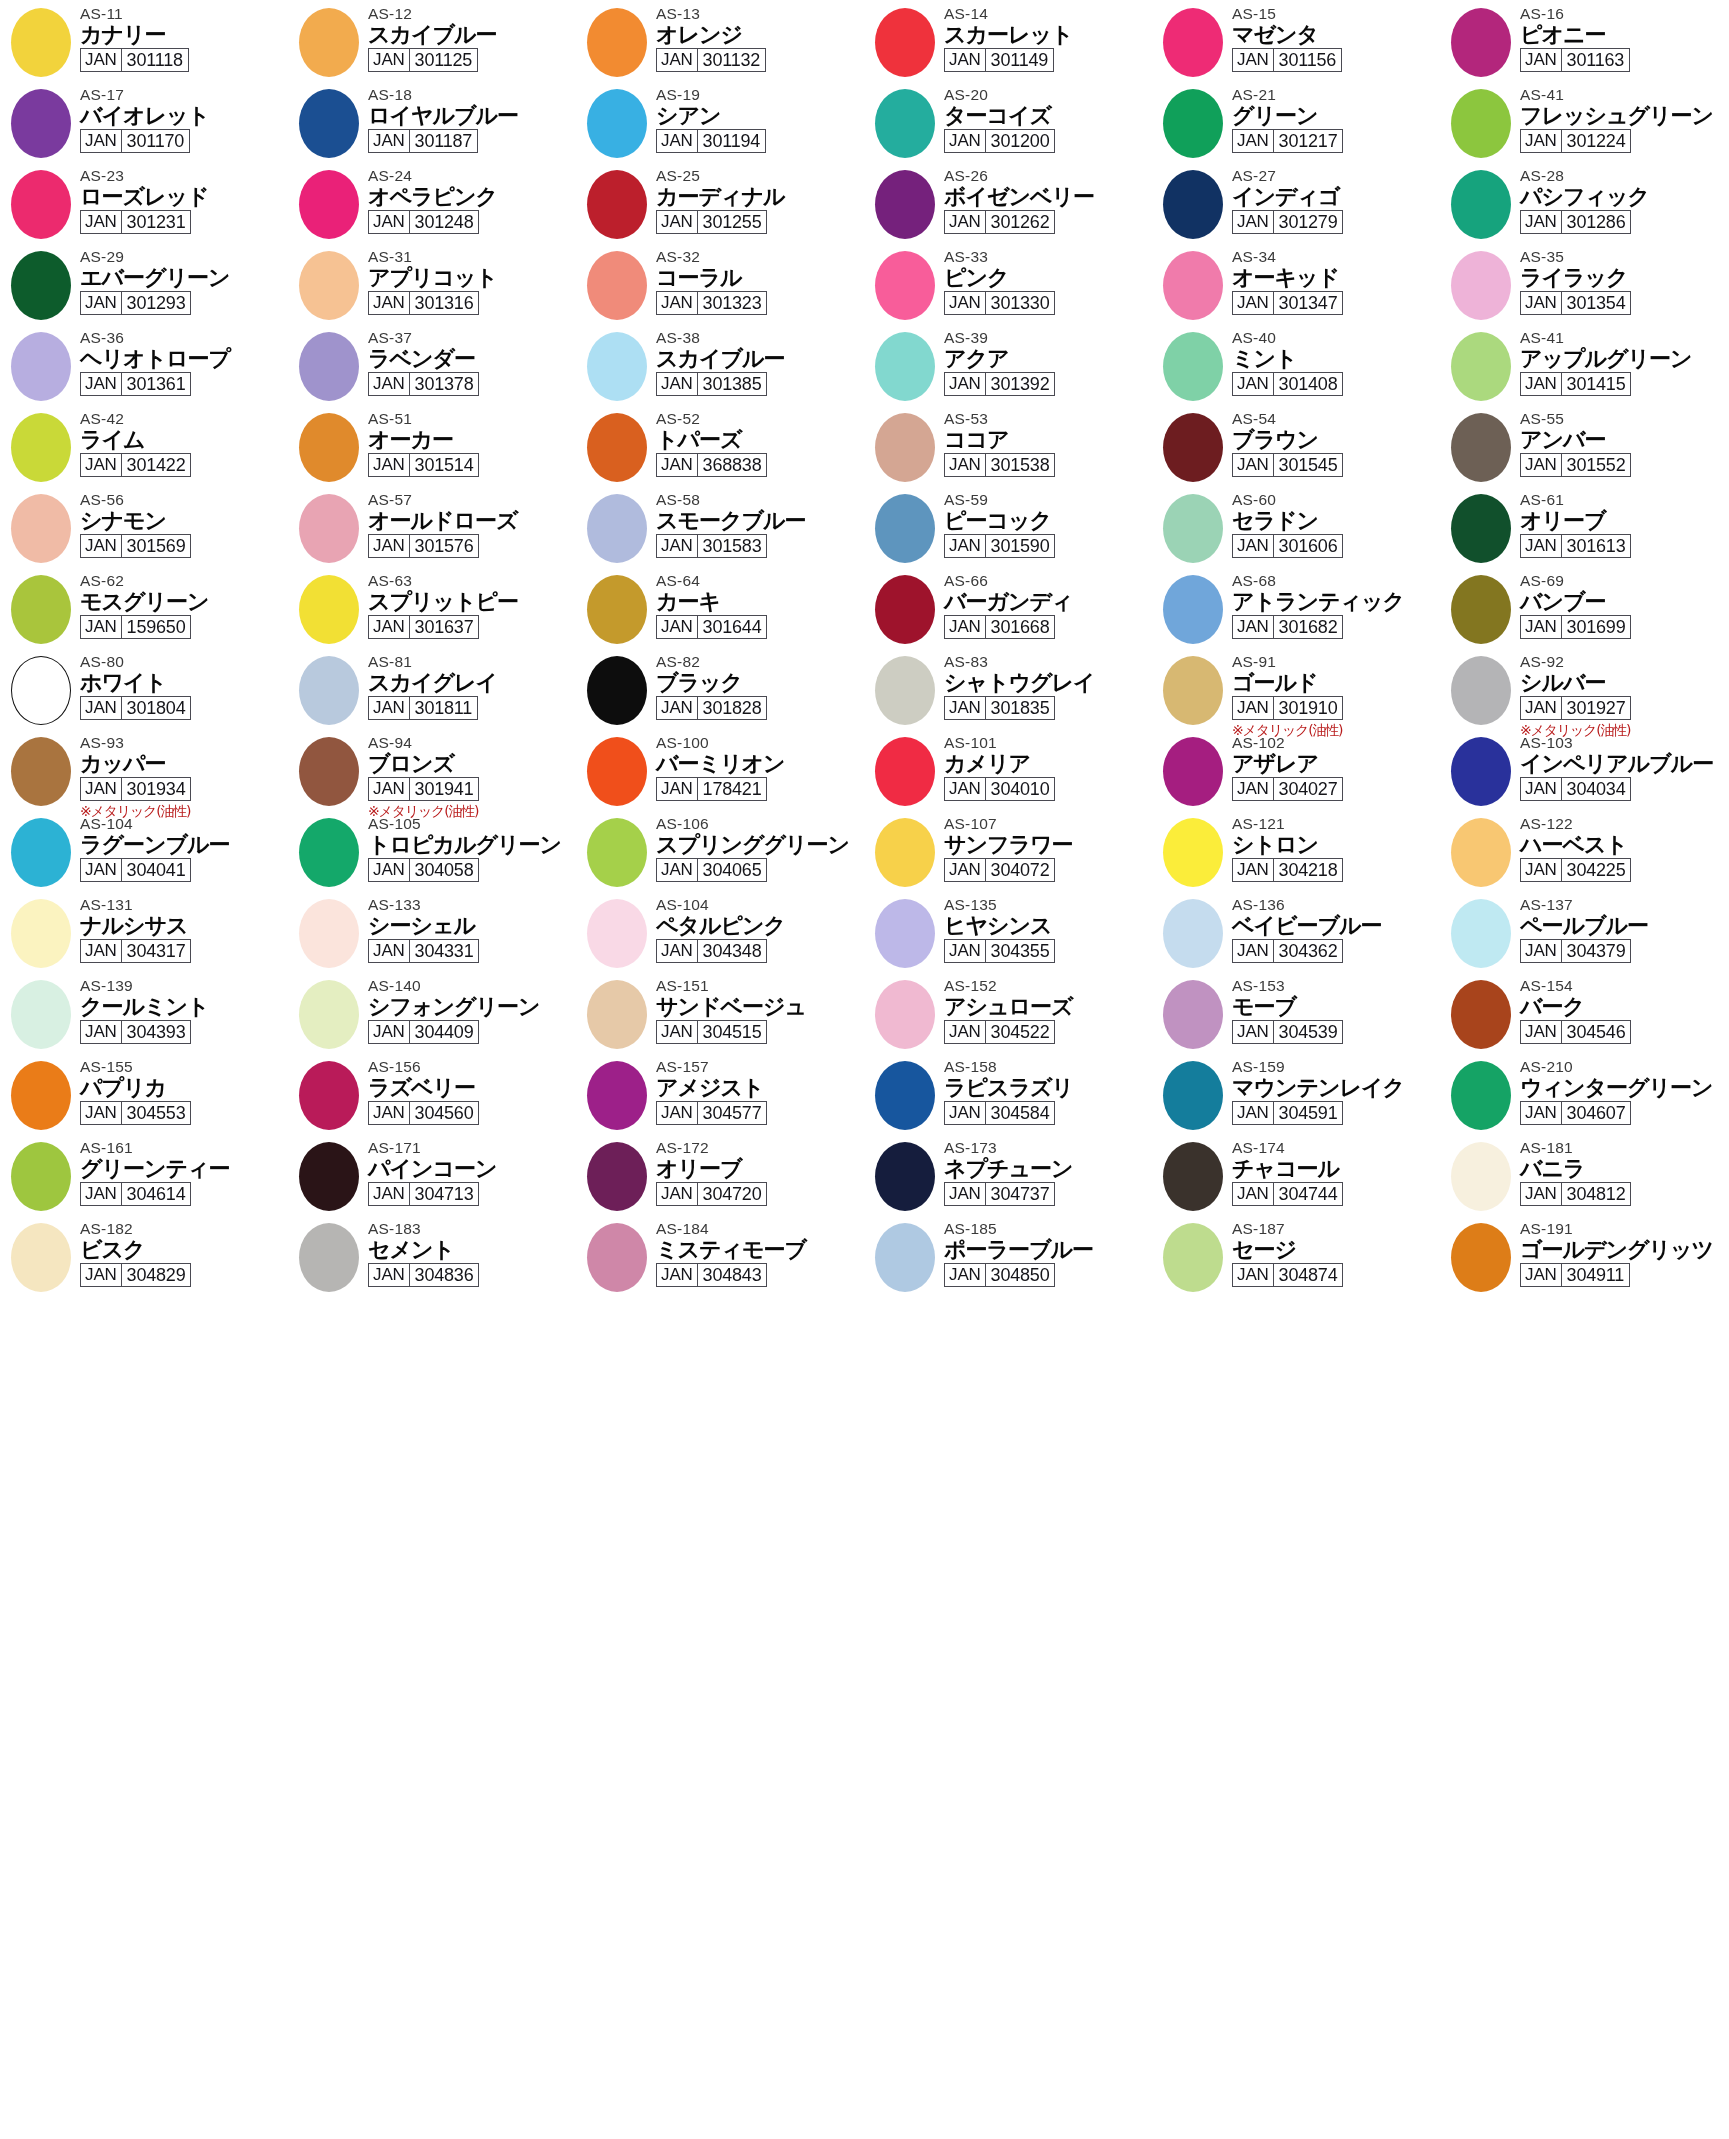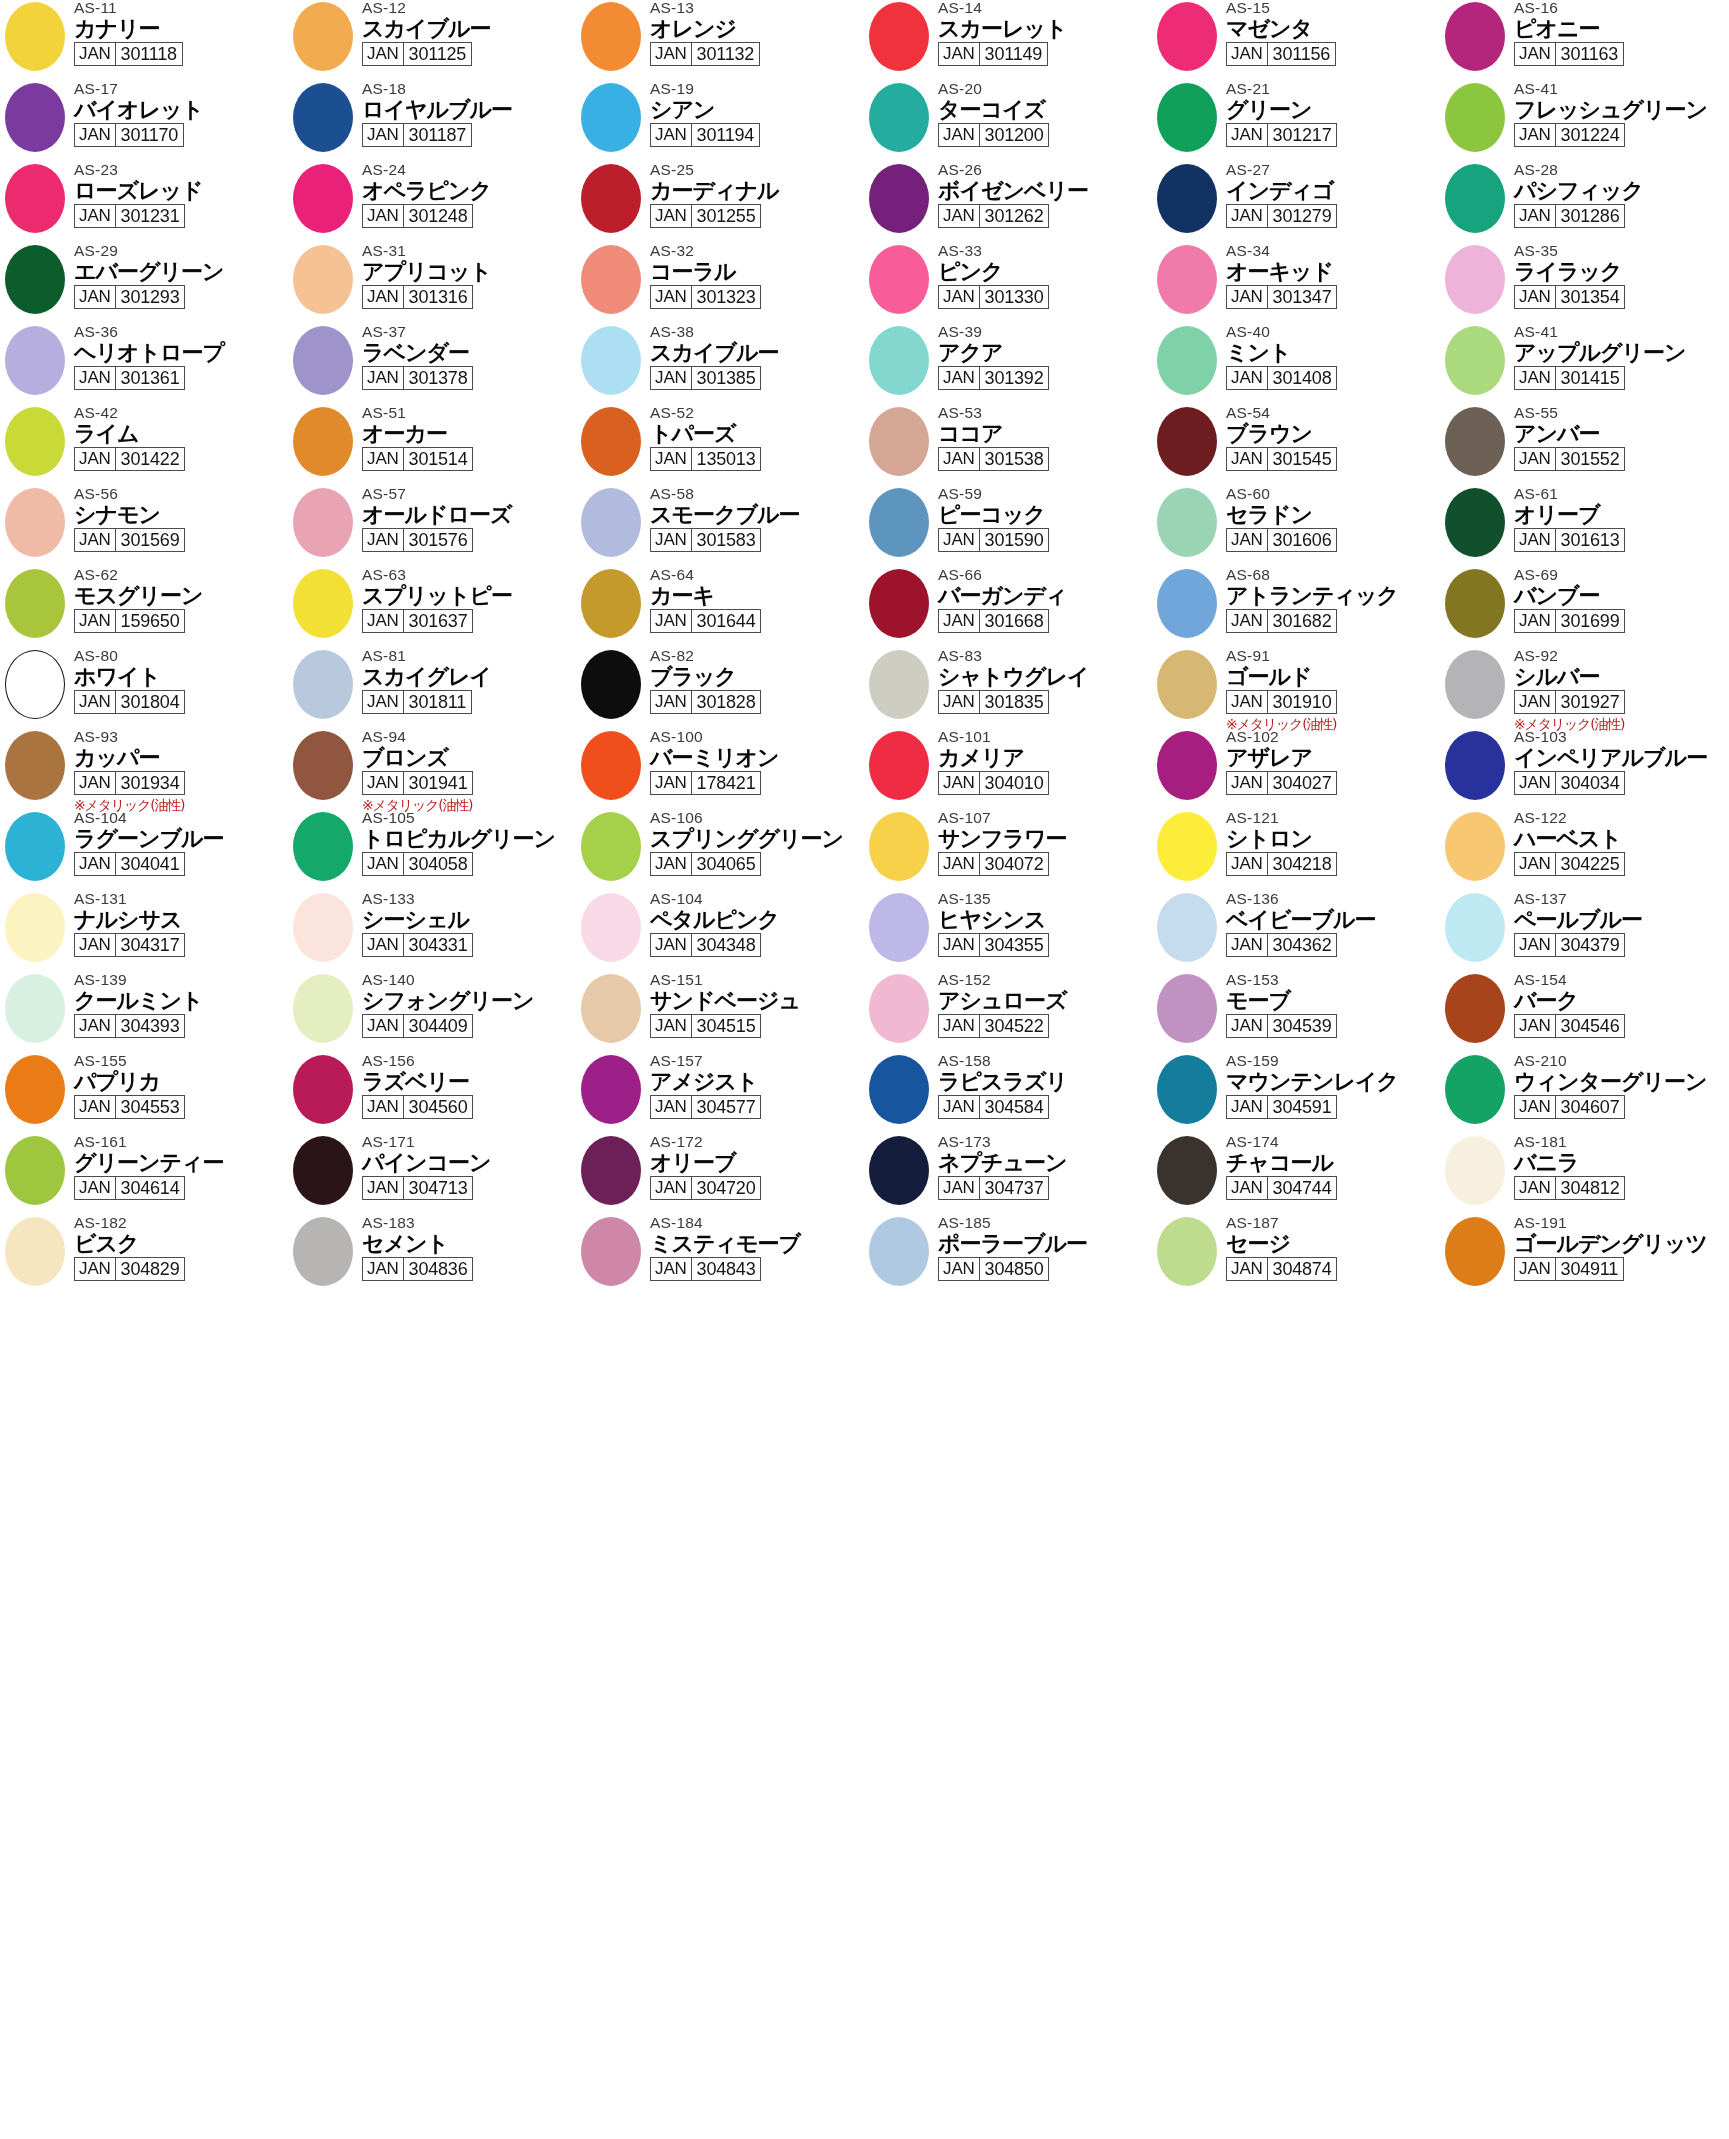--- a/index.html
+++ b/index.html
@@ -12,21 +12,21 @@
     width: 1730px;
     height: 2140px;
     font-family: "Liberation Sans", "DejaVu Sans", sans-serif;
     overflow: hidden;
   }
   #sheet {
     position: relative;
     width: 1730px;
     height: 2140px;
     box-sizing: border-box;
-    padding: 0;
+    padding: 6px;
   }
   #grid {
     display: grid;
     grid-template-columns: repeat(6, 288px);
     grid-auto-rows: 81px;
     width: 1730px;
   }
   .swatch-card {
     position: relative;
     display: block;
@@ -335,21 +335,21 @@
         <div class="dot" style="background: rgb(224, 138, 44);"></div>
         <div class="info"><div class="code">AS-51</div><div class="cname">オーカー</div><div class="jan">
             <span class="lbl">JAN</span>
             <span class="num">301514</span>
           </div></div>
       </div>
       <div class="swatch-card">
         <div class="dot" style="background: rgb(217, 96, 31);"></div>
         <div class="info"><div class="code">AS-52</div><div class="cname">トパーズ</div><div class="jan">
             <span class="lbl">JAN</span>
-            <span class="num">135013</span>
+            <span class="num">368838</span>
           </div></div>
       </div>
       <div class="swatch-card">
         <div class="dot" style="background: rgb(212, 166, 147);"></div>
         <div class="info"><div class="code">AS-53</div><div class="cname">ココア</div><div class="jan">
             <span class="lbl">JAN</span>
             <span class="num">301538</span>
           </div></div>
       </div>
       <div class="swatch-card">

